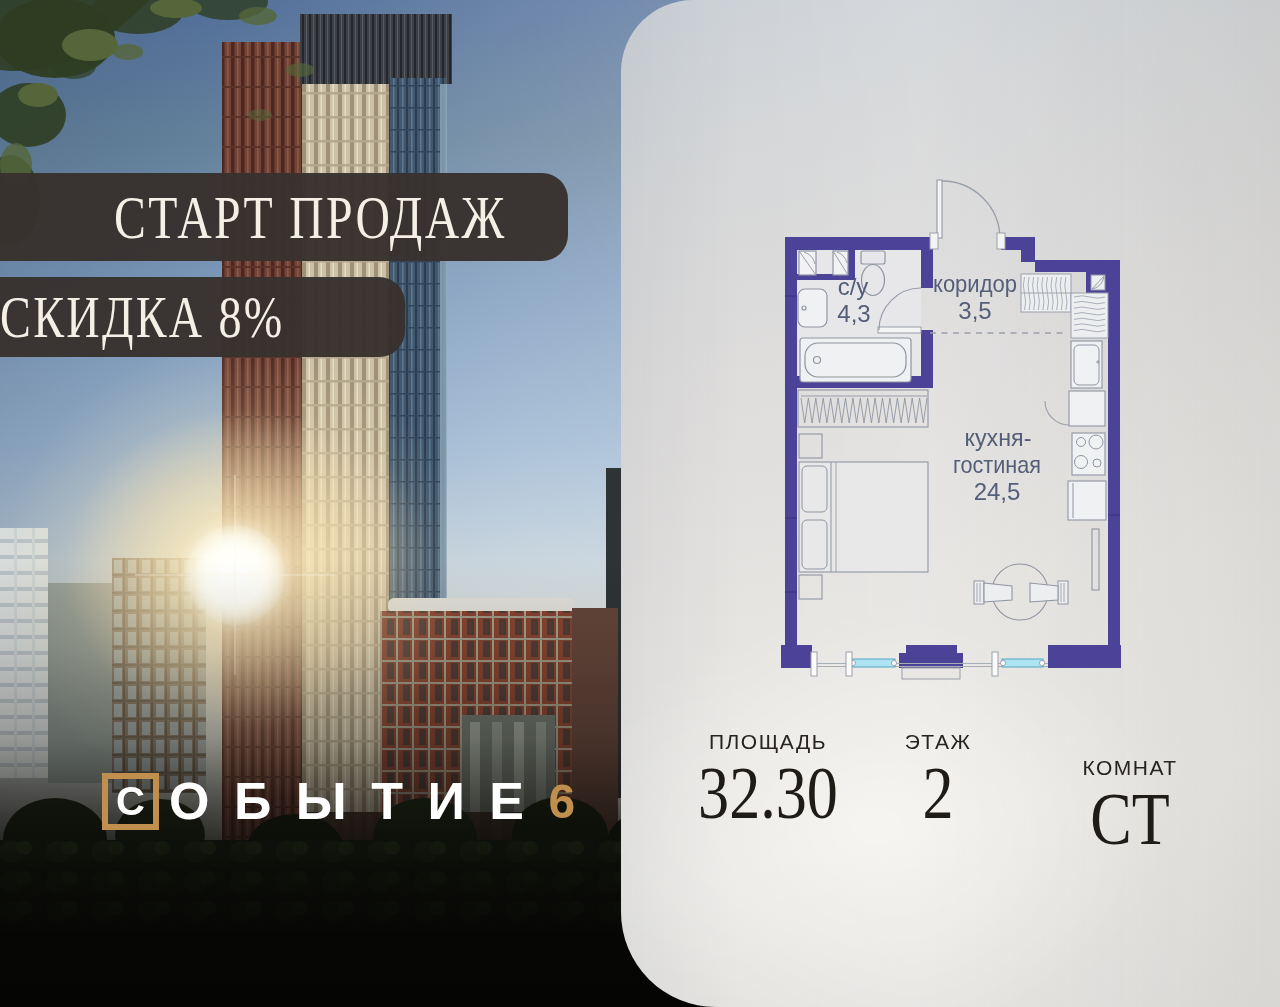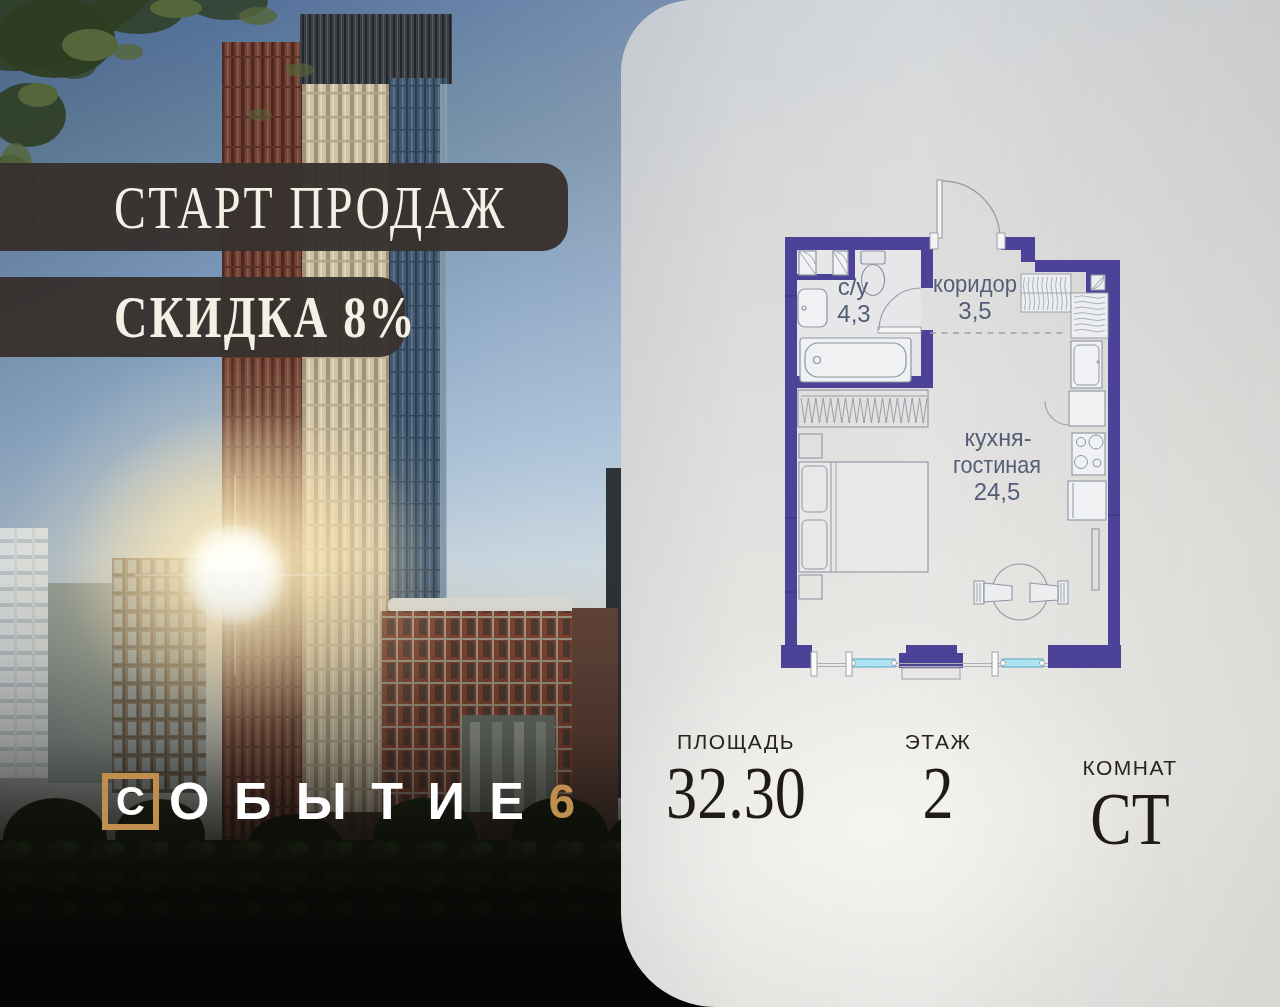--- a/index.html
+++ b/index.html
@@ -15,22 +15,22 @@
     background:radial-gradient(circle at 50% 50%, rgba(255,255,253,1) 0%, rgba(255,250,230,0.97) 7%, rgba(253,235,185,0.6) 16%, rgba(250,228,175,0.4) 28%, rgba(248,228,180,0.16) 44%, rgba(248,228,185,0.0) 62%);}
   .glarecore{left:185px;top:525px;width:100px;height:100px;border-radius:50%;
     background:radial-gradient(circle, rgba(255,255,255,1) 0%, rgba(255,255,248,0.95) 40%, rgba(255,250,235,0.0) 75%);}
   .darkbottom{left:0;top:560px;width:700px;height:447px;
     background:linear-gradient(to bottom,rgba(10,9,6,0) 0%,rgba(12,11,8,0.12) 20%,rgba(11,10,8,0.32) 40%,rgba(10,9,7,0.62) 55%,rgba(8,8,6,0.88) 70%,rgba(5,5,4,0.94) 85%,rgba(4,4,3,0.97) 100%);}
   
   .banner{position:absolute;left:0;background:rgba(56,50,46,0.97);color:#f5f0e5;
     font-family:"Liberation Serif",serif;white-space:nowrap;box-sizing:border-box;
     display:flex;align-items:center;}
   .banner span{display:inline-block;transform:scaleX(0.77);transform-origin:0 50%;letter-spacing:3px;}
-  .b1{top:163px;width:568px;height:88px;border-radius:0 26px 26px 0;font-size:62px;padding-left:114px;}
-  .b2{top:277px;width:405px;height:80px;border-radius:0 26px 26px 0;font-size:60px;padding-left:114px;font-weight:bold;}
+  .b1{top:173px;width:568px;height:88px;border-radius:0 26px 26px 0;font-size:62px;padding-left:114px;}
+  .b2{top:277px;width:405px;height:80px;border-radius:0 26px 26px 0;font-size:60px;}
   
   .logo{position:absolute;left:102px;top:772px;height:59px;display:flex;align-items:center;}
   .logo .sq{width:45px;height:45px;border:6.5px solid #c08f4e;display:flex;align-items:center;justify-content:center;
     color:#fff;font-size:40px;font-weight:bold;}
   .logo .word{color:#fff;font-size:52px;font-weight:bold;letter-spacing:24.5px;margin-left:10px;line-height:59px;}
   .logo .six{color:#c08f4e;font-size:48px;font-weight:bold;margin-left:0px;}
   
   .panel{left:621px;top:0;width:659px;height:1007px;border-radius:72px 0 0 95px;
     background:linear-gradient(168deg,#cdd2d7 0%,#d7d8d9 18%,#e0dedd 38%,#e7e5e2 58%,#eae8e5 78%,#e3e1de 100%);}
   .panelshade{left:621px;top:0;width:659px;height:1007px;border-radius:72px 0 0 95px;
@@ -359,21 +359,21 @@
       <text x="975" y="292" textLength="84" lengthAdjust="spacingAndGlyphs">коридор</text>
       <text x="975" y="319">3,5</text>
 
       <text x="998" y="446" textLength="67" lengthAdjust="spacingAndGlyphs">кухня-</text>
       <text x="997" y="473" textLength="88" lengthAdjust="spacingAndGlyphs">гостиная</text>
       <text x="997" y="500">24,5</text>
     </g>
     </g>
   </svg>
 
-  <div class="stat" style="left:646px;top:730px;width:180px;text-align:center;">
+  <div class="stat" style="left:678px;top:730px;width:180px;text-align:center;">
     <div class="lab">ПЛОЩАДЬ</div>
     <div class="val">32.30</div>
   </div>
 
   <div class="stat" style="left:848px;top:730px;width:180px;">
     <div class="lab">ЭТАЖ</div>
     <div class="val">2</div>
   </div>
 
   <div class="stat" style="left:1040px;top:730px;width:180px;margin-top:26px;">

